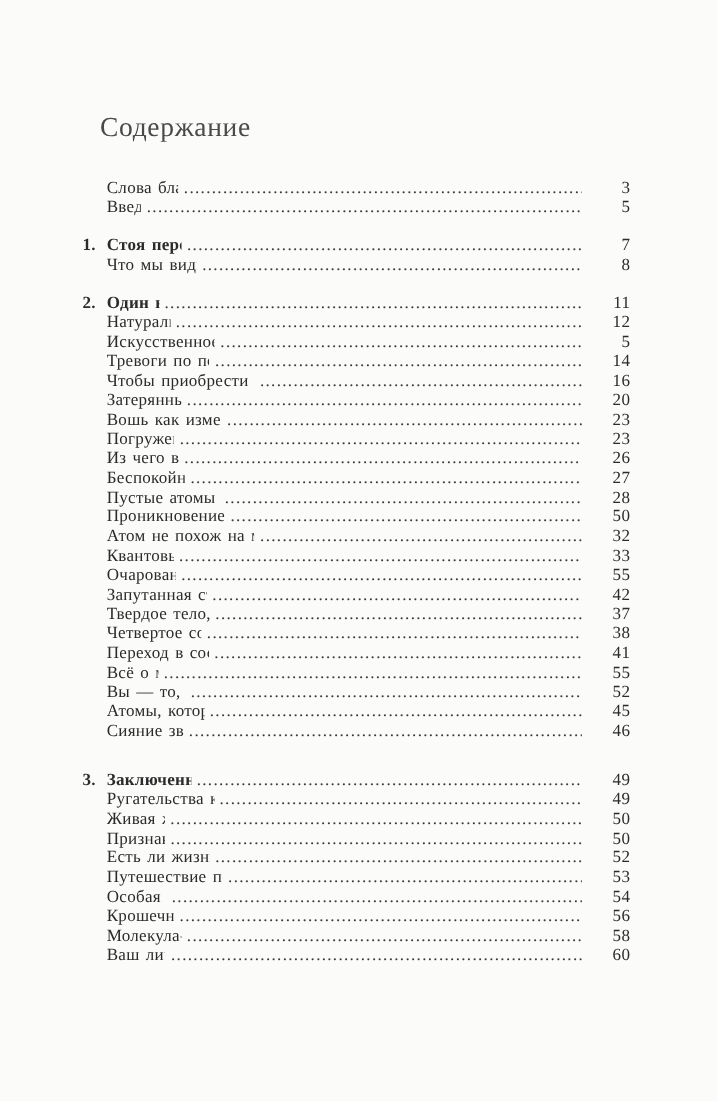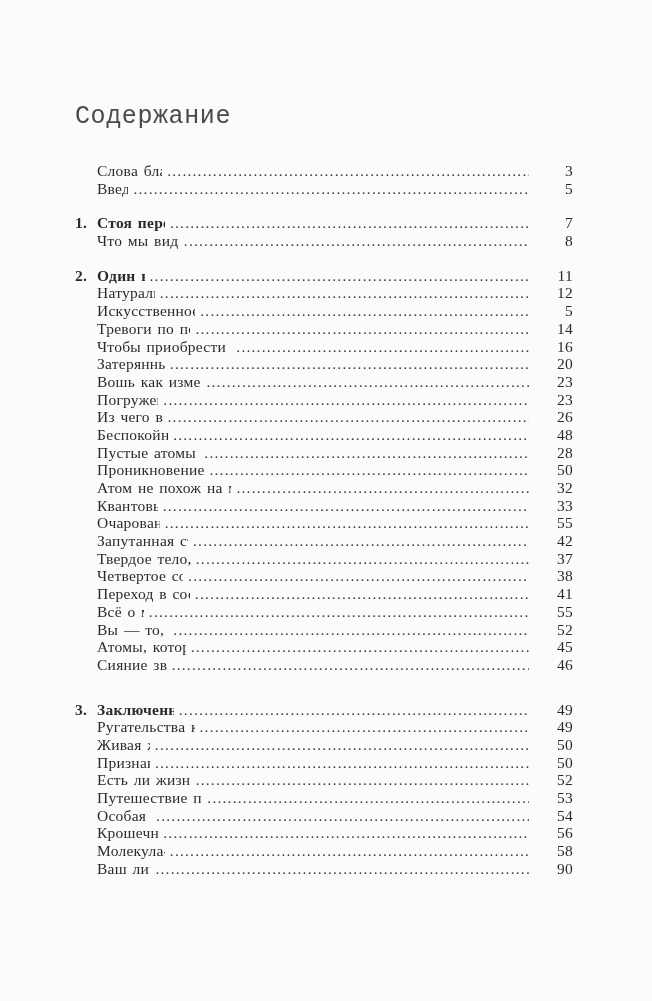--- a/index.html
+++ b/index.html
@@ -16,22 +16,22 @@
     box-sizing: border-box;
     width: 652px;
     height: 1001px;
     padding: 104px 79px 0 75px;
     background: #fbfbfa;
     color: #2b2b2b;
     font-family: "Liberation Serif", serif;
     font-size: 15.5px;
   }
   .title {
-    margin: 0 0 33px 0;
-    font-family: Liberation Mono, monospace;
+    margin: 0 0 33px 16px;
+    font-family: Liberation Serif, serif;
     font-weight: 300;
     font-size: 25px;
     line-height: 25px;
     letter-spacing: 0.6px;
     color: #4a4a4a;
   }
   .toc-section + .toc-section {
     margin-top: 17px;
   }
   .toc-section:last-child {
@@ -159,21 +159,21 @@
         <div class="row">
           <span class="num"></span>
           <span class="label">Из чего все сделано?</span>
           <span class="leader">................................................................................................................................................................</span>
           <span class="pagenum">26</span>
         </div>
         <div class="row">
           <span class="num"></span>
           <span class="label">Беспокойные молекулы</span>
           <span class="leader">................................................................................................................................................................</span>
-          <span class="pagenum">48</span>
+          <span class="pagenum">27</span>
         </div>
         <div class="row">
           <span class="num"></span>
           <span class="label">Пустые атомы и парение над стулом</span>
           <span class="leader">................................................................................................................................................................</span>
           <span class="pagenum">28</span>
         </div>
         <div class="row">
           <span class="num"></span>
           <span class="label">Проникновение во внутренности атома</span>
@@ -299,17 +299,17 @@
         <div class="row">
           <span class="num"></span>
           <span class="label">Молекула-суперзвезда</span>
           <span class="leader">................................................................................................................................................................</span>
           <span class="pagenum">58</span>
         </div>
         <div class="row">
           <span class="num"></span>
           <span class="label">Ваш личный код</span>
           <span class="leader">................................................................................................................................................................</span>
-          <span class="pagenum">90</span>
+          <span class="pagenum">60</span>
         </div>
       </div>
     </div>
 </div>
 
 </body></html>

